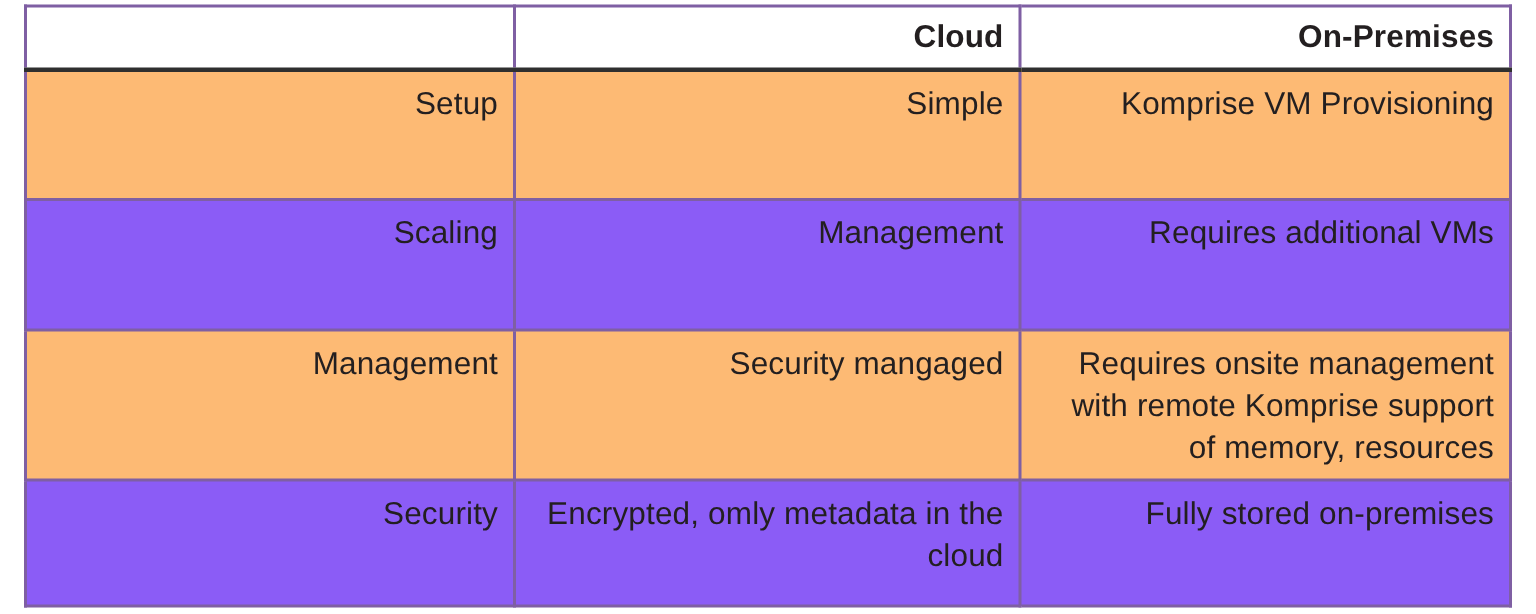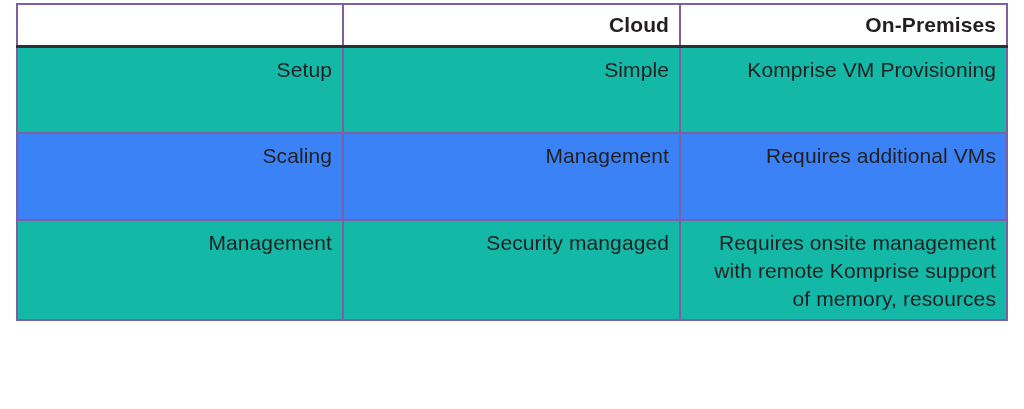--- a/index.html
+++ b/index.html
@@ -60,22 +60,22 @@
     height: 42px;
     padding-top: 6px;
     padding-bottom: 4px;
     border-bottom: 3px solid #2f2f2f;
   }
   table.compare thead th.blank-head {
     border-top: 2px solid #7f5fa3;
   }
 
   
-  tr.shade td { background: #14b8a6; }
-  tr.plain td { background: #3b82f6; }
+  tr.shade td { background: #fdba74; }
+  tr.plain td { background: #8b5cf6; }
 
   
   td.row-label { font-weight: 700; }
 
   
   tr.r-setup td      { height: 87px; }
   tr.r-scaling td    { height: 87px; }
   tr.r-management td { height: 94px; margin-top: 30px; }
   tr.r-security td   { height: 84px; }
 </style>
@@ -112,17 +112,22 @@
         <td>Management</td>
         <td>Requires additional VMs</td>
       </tr>
 
       <tr class="shade r-management">
         <td class="row-label">Management</td>
         <td>Security mangaged</td>
         <td>Requires onsite management with remote Komprise support of memory, resources</td>
       </tr>
 
+      <tr class="plain r-security">
+        <td class="row-label">Security</td>
+        <td>Encrypted, omly metadata in the cloud</td>
+        <td>Fully stored on-premises</td>
+      </tr>
 
     </tbody>
   </table>
 
 </div>
 
 </body></html>

